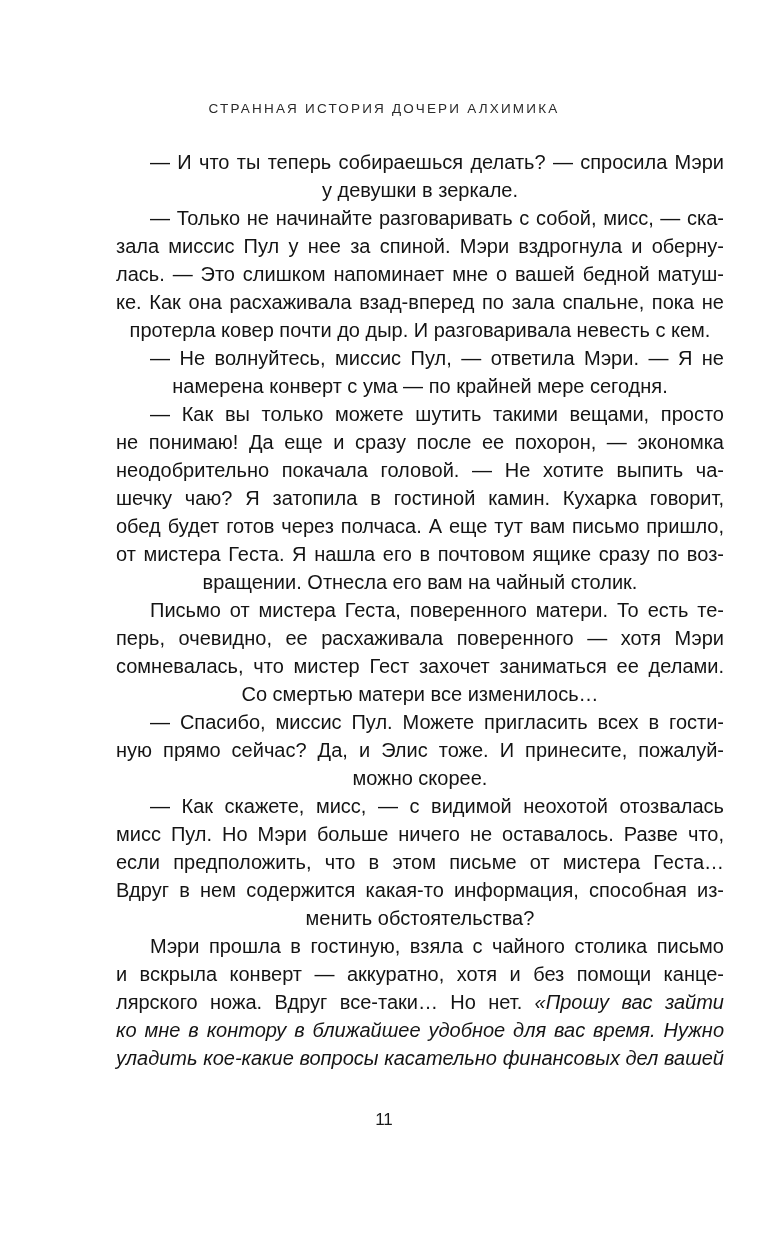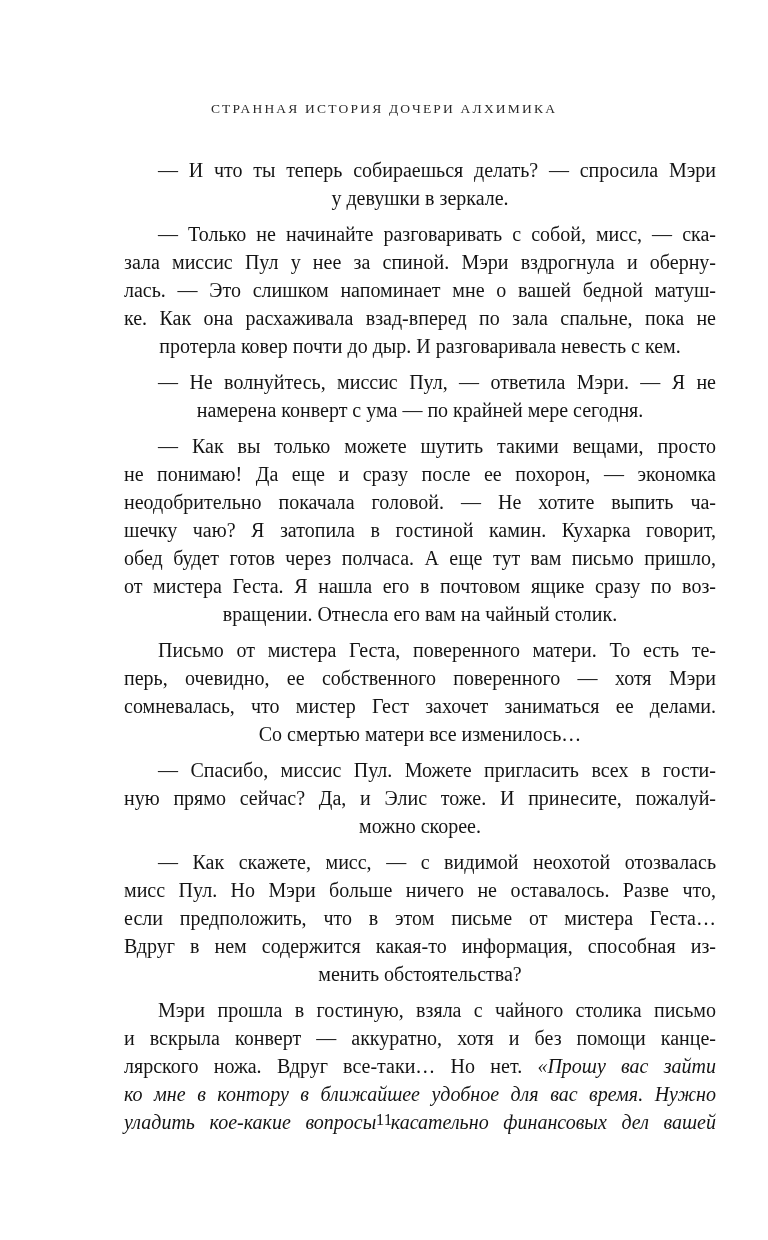--- a/index.html
+++ b/index.html
@@ -6,21 +6,21 @@
     margin: 0;
     padding: 0;
     background: #ffffff;
   }
   .page {
     position: relative;
     width: 696px;
     height: 1240px;
     background: #ffffff;
     color: #141414;
-    font-family: Liberation Serif, serif;
+    font-family: Liberation Sans, sans-serif;
     overflow: hidden;
     margin: 0 auto;
     border-radius: 26px;
   }
   .running-header {
     position: absolute;
     top: 101px;
     left: 0;
     width: 100%;
     text-align: center;
@@ -29,21 +29,21 @@
     color: #2a2a2a;
     white-space: nowrap;
   }
   .text-block {
     position: absolute;
     top: 148px;
     left: 80px;
     width: 608px;
   }
   .paragraph {
-    margin: 8px;
+    margin: 0;
     padding: 0;
   }
   .line {
     font-size: 20px;
     line-height: 28px;
     text-align: center;
     white-space: normal;
   }
   .line.just {
     text-align: justify;
@@ -91,21 +91,21 @@
         <div class="line just first">— Как вы только можете шутить такими вещами, просто</div>
         <div class="line just">не понимаю! Да еще и сразу после ее похорон, — экономка</div>
         <div class="line just">неодобрительно покачала головой. — Не хотите выпить ча-</div>
         <div class="line just">шечку чаю? Я затопила в гостиной камин. Кухарка говорит,</div>
         <div class="line just">обед будет готов через полчаса. А еще тут вам письмо пришло,</div>
         <div class="line just">от мистера Геста. Я нашла его в почтовом ящике сразу по воз-</div>
         <div class="line">вращении. Отнесла его вам на чайный столик.</div>
       </div>
       <div class="paragraph">
         <div class="line just first">Письмо от мистера Геста, поверенного матери. То есть те-</div>
-        <div class="line just">перь, очевидно, ее собственного поверенного — хотя Мэри</div>
+        <div class="line just">перь, очевидно, ее расхаживала поверенного — хотя Мэри</div>
         <div class="line just">сомневалась, что мистер Гест захочет заниматься ее делами.</div>
         <div class="line">Со смертью матери все изменилось…</div>
       </div>
       <div class="paragraph">
         <div class="line just first">— Спасибо, миссис Пул. Можете пригласить всех в гости-</div>
         <div class="line just">ную прямо сейчас? Да, и Элис тоже. И принесите, пожалуй-</div>
         <div class="line">можно скорее.</div>
       </div>
       <div class="paragraph">
         <div class="line just first">— Как скажете, мисс, — с видимой неохотой отозвалась</div>

